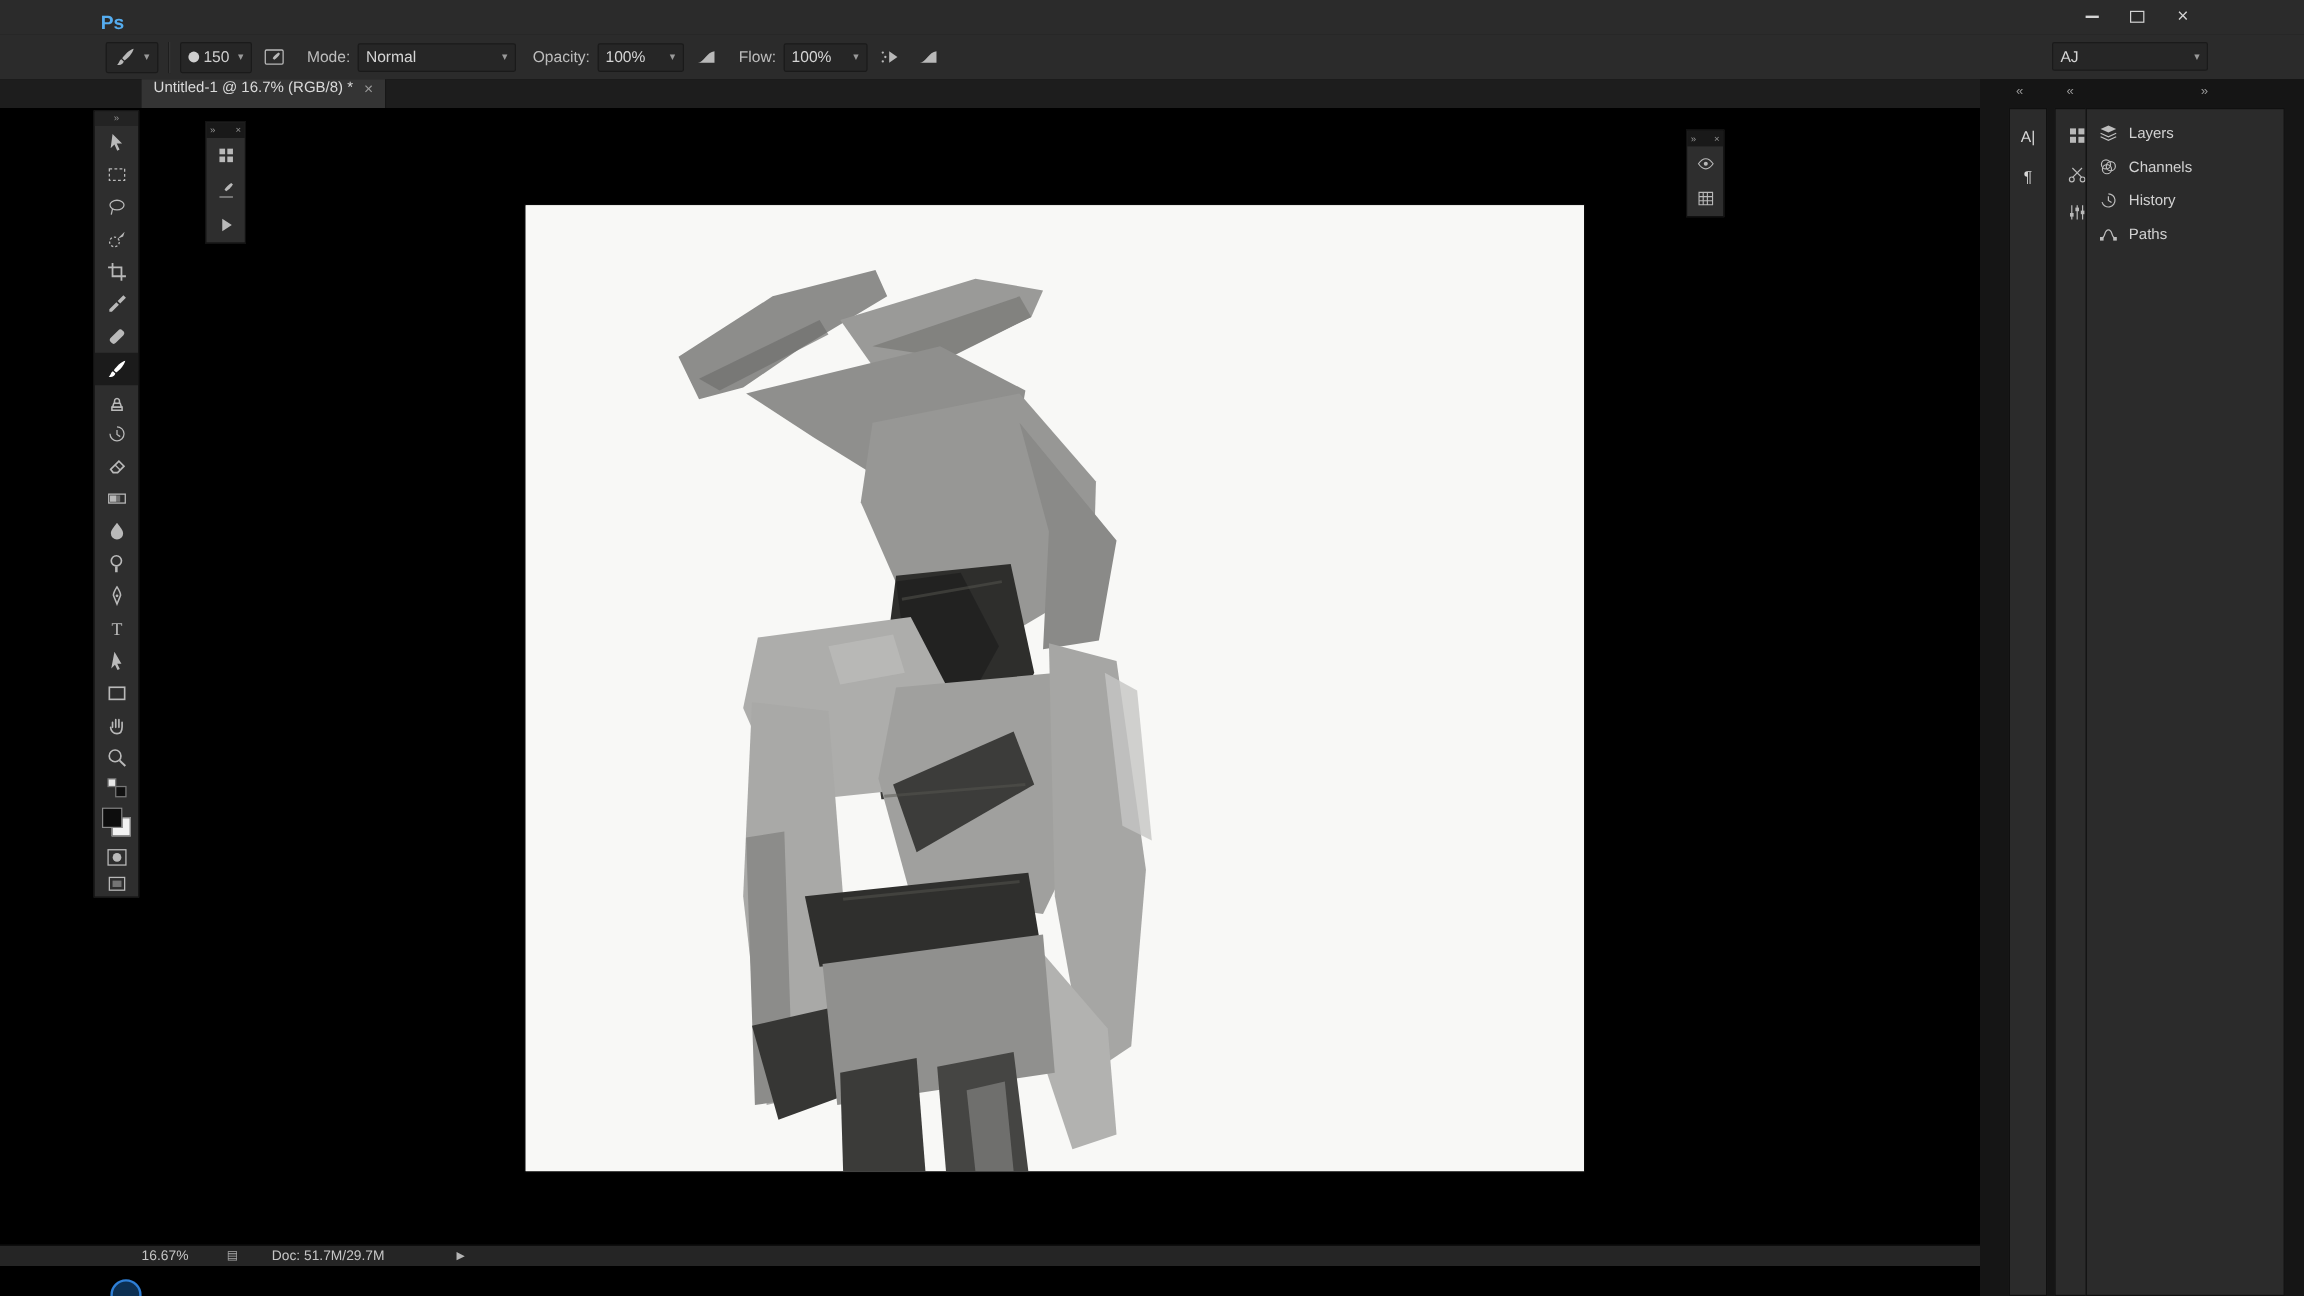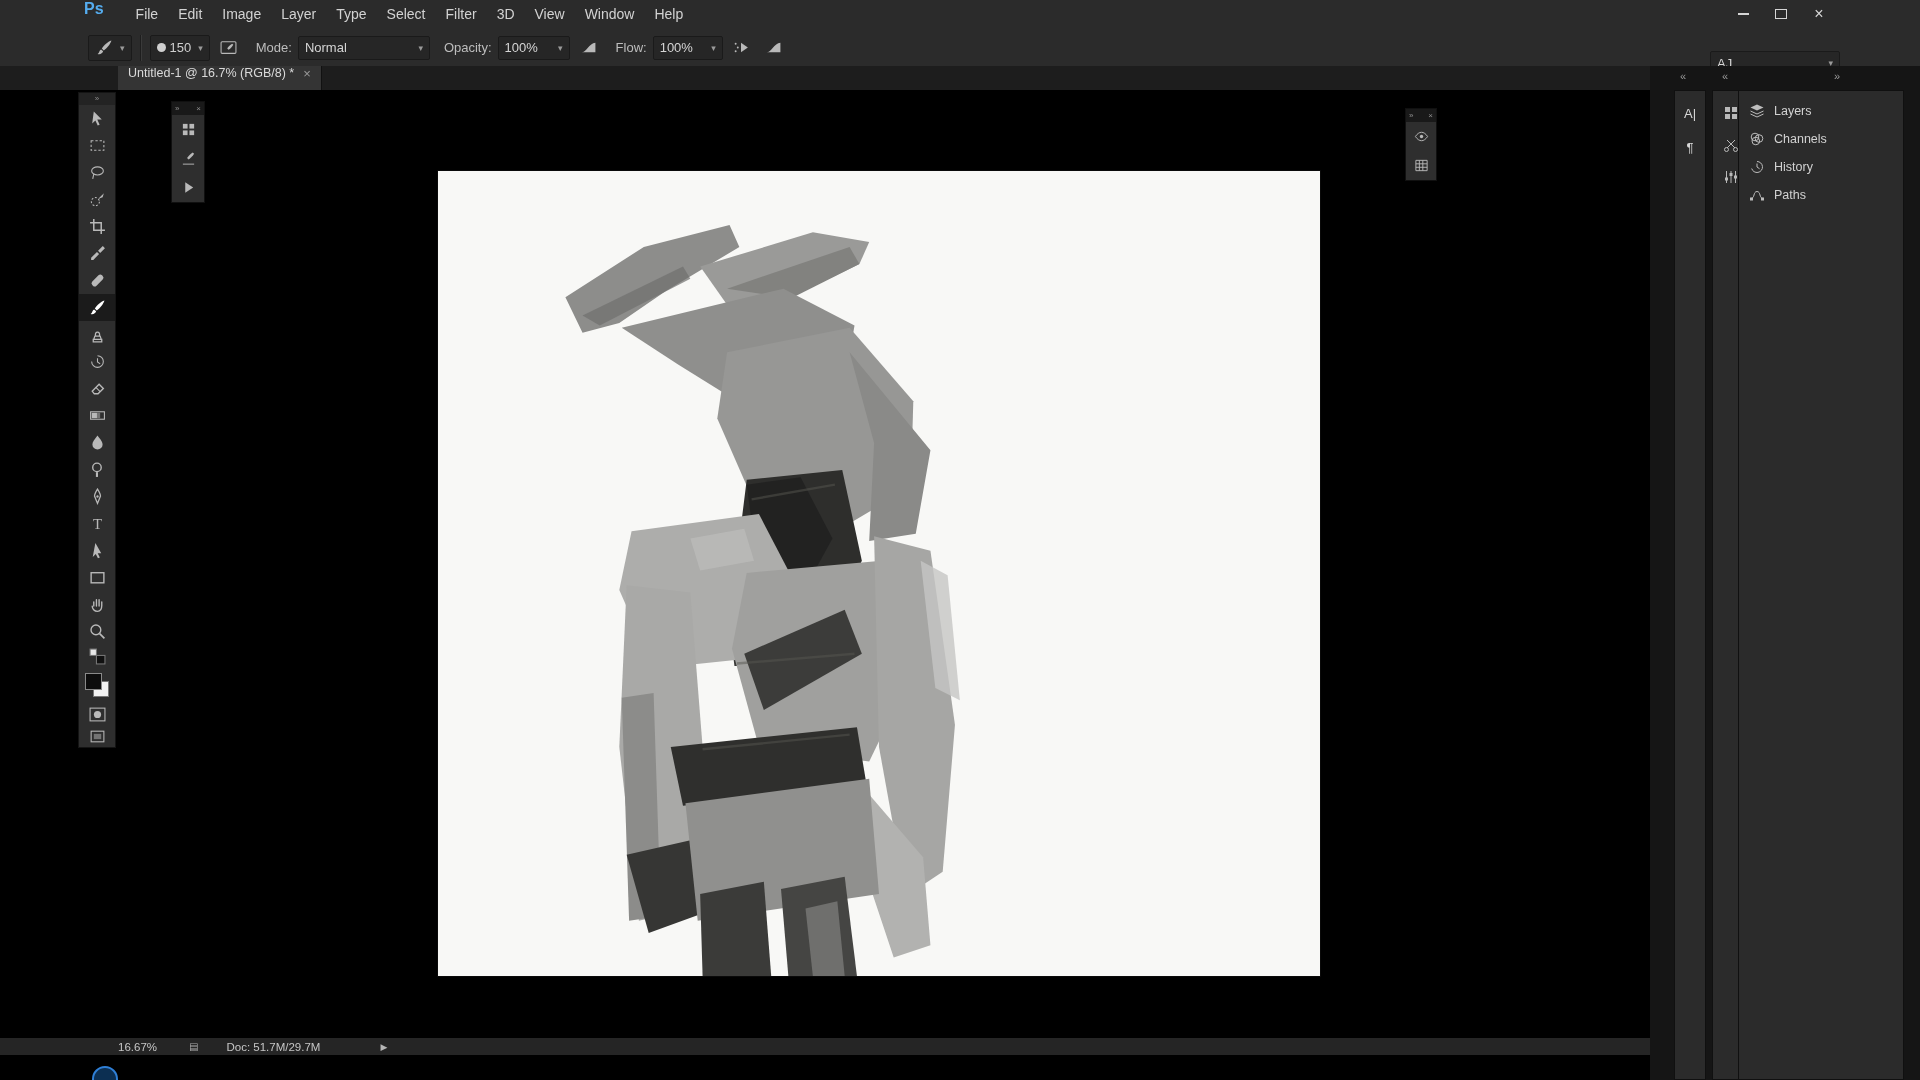--- a/index.html
+++ b/index.html
@@ -1,40 +1,40 @@
 <!DOCTYPE html>
 <html><head>
 <meta charset="utf-8">
 <style>
   html,body{margin:0;padding:0;background:#000;}
   #root{position:relative;width:1920px;height:1080px;overflow:hidden;background:#000;
         font-family:"Liberation Sans","DejaVu Sans",sans-serif;color:#c9c9c9;-webkit-font-smoothing:antialiased;}
   
   #menubar{position:absolute;left:0;top:0;width:1920px;height:29px;background:#2b2b2b;
-           border-bottom:1px solid #1a1a1a;display:flex;align-items:flex-start;}
+           border-bottom:1px solid #1a1a1a;display:flex;align-items:flex-end;}
   #ps-logo{margin-left:84px;font-weight:bold;font-size:16px;color:#55adf0;letter-spacing:0;}
   #menus{display:flex;margin-left:22px;}
   .menu-item{padding:0 10px;font-size:14px;color:#d2d2d2;line-height:29px;cursor:default;}
   #win-controls{position:absolute;right:86px;top:4px;display:flex;gap:8px;}
   .winbtn{width:30px;height:20px;display:flex;align-items:center;justify-content:center;color:#d5d5d5;}
   .glyph-min{width:11px;height:2px;background:#d5d5d5;}
   .glyph-restore{width:10px;height:8px;border:1.5px solid #d5d5d5;}
   
   #optionsbar{position:absolute;left:0;top:29px;width:1920px;height:37px;background:#2b2b2b;
               border-bottom:1px solid #161616;display:flex;align-items:center;font-size:13px;}
   .ob-sep{width:1px;height:26px;background:#1e1e1e;border-right:1px solid #3a3a3a;margin:0 8px;}
   .chip{display:flex;align-items:center;gap:4px;background:#262626;border:1px solid #1a1a1a;
         border-radius:2px;height:24px;padding:0 6px;color:#cfcfcf;}
   .caret{font-size:9px;color:#9a9a9a;margin-left:3px;}
   .ob-label{color:#bdbdbd;margin:0 6px 0 14px;}
   .select{display:flex;align-items:center;justify-content:space-between;background:#262626;
           border:1px solid #1a1a1a;border-radius:2px;height:22px;padding:0 6px;color:#d5d5d5;}
   .obicon{width:26px;height:24px;display:flex;align-items:center;justify-content:center;color:#b9b9b9;margin-left:6px;}
   .obicon svg,.ticon svg,.picon svg,.fp-icon svg,.dk-icon svg{display:block;}
-  #ws-select{position:absolute;right:80px;top:22px;width:116px;}
+  #ws-select{position:absolute;right:80px;top:6px;width:116px;}
   #brush-dot{width:9px;height:9px;border-radius:50%;background:#cfcfcf;}
   
   #tabrow{position:absolute;left:0;top:66px;width:1920px;height:24px;background:#1d1d1d;}
   #doc-tab{position:absolute;left:118px;top:0;height:24px;display:flex;
            background:#343434;border-right:1px solid #111;padding:0 10px;font-size:12.5px;color:#dadada;}
   #tab-close{margin-left:9px;color:#9a9a9a;font-size:13px;}
   
   #pasteboard{position:absolute;left:0;top:90px;width:1920px;height:973px;background:#000;}
   #canvas{position:absolute;left:438px;top:81px;width:882px;height:805px;background:#f8f8f6;
           box-shadow:0 0 0 1px #0a0a0a;}
@@ -75,33 +75,20 @@
   #taskbar-orb{position:absolute;left:92px;top:1066px;width:22px;height:22px;border-radius:50%;
                border:2px solid #2f7fd6;background:#0c2f52;}
 </style>
 </head>
 <body>
 
 <div id="root">
 
   <header id="menubar">
     <span id="ps-logo">Ps</span>
-    <nav id="menus">
-        <span class="menu-item">File</span>
-        <span class="menu-item">Edit</span>
-        <span class="menu-item">Image</span>
-        <span class="menu-item">Layer</span>
-        <span class="menu-item">Type</span>
-        <span class="menu-item">Select</span>
-        <span class="menu-item">Filter</span>
-        <span class="menu-item">3D</span>
-        <span class="menu-item">View</span>
-        <span class="menu-item">Window</span>
-        <span class="menu-item">Help</span>
-      </nav>
     <div id="win-controls">
       <span class="winbtn">
           <span class="glyph-min"></span>
         </span>
       <span class="winbtn">
           <span class="glyph-restore"></span>
         </span>
       <span class="winbtn">×</span>
     </div>
   </header>

